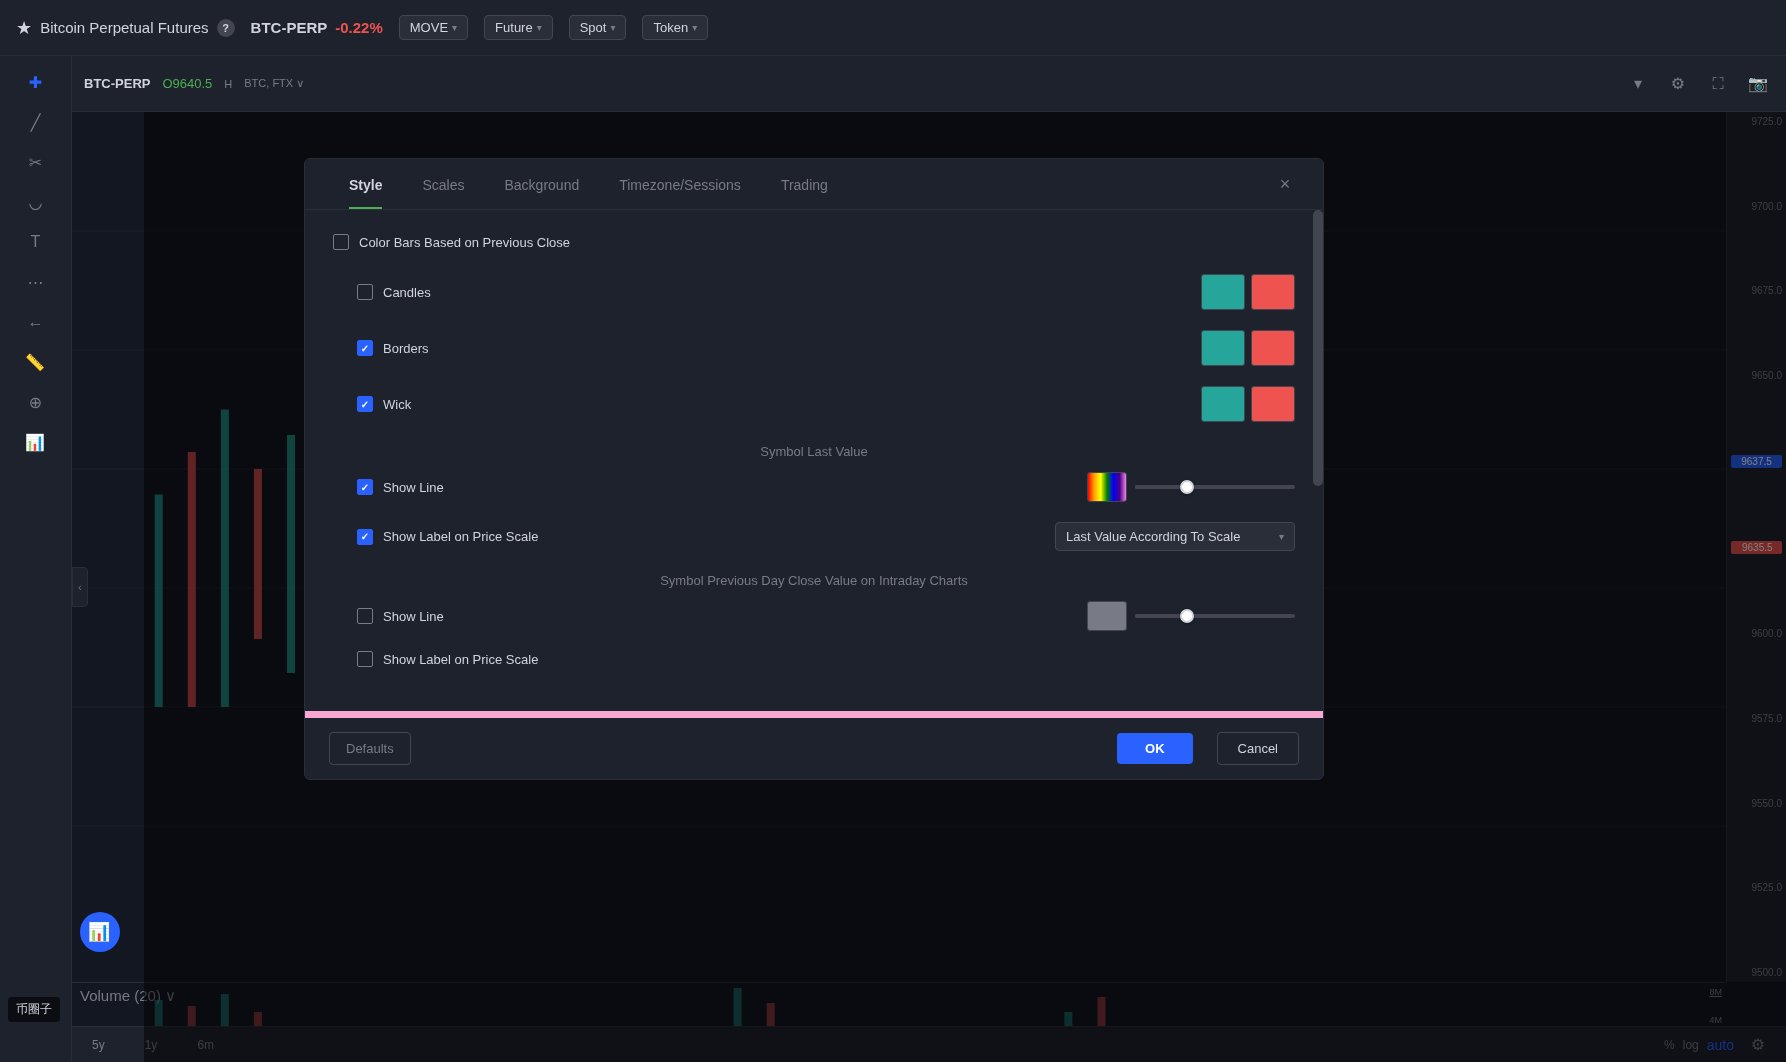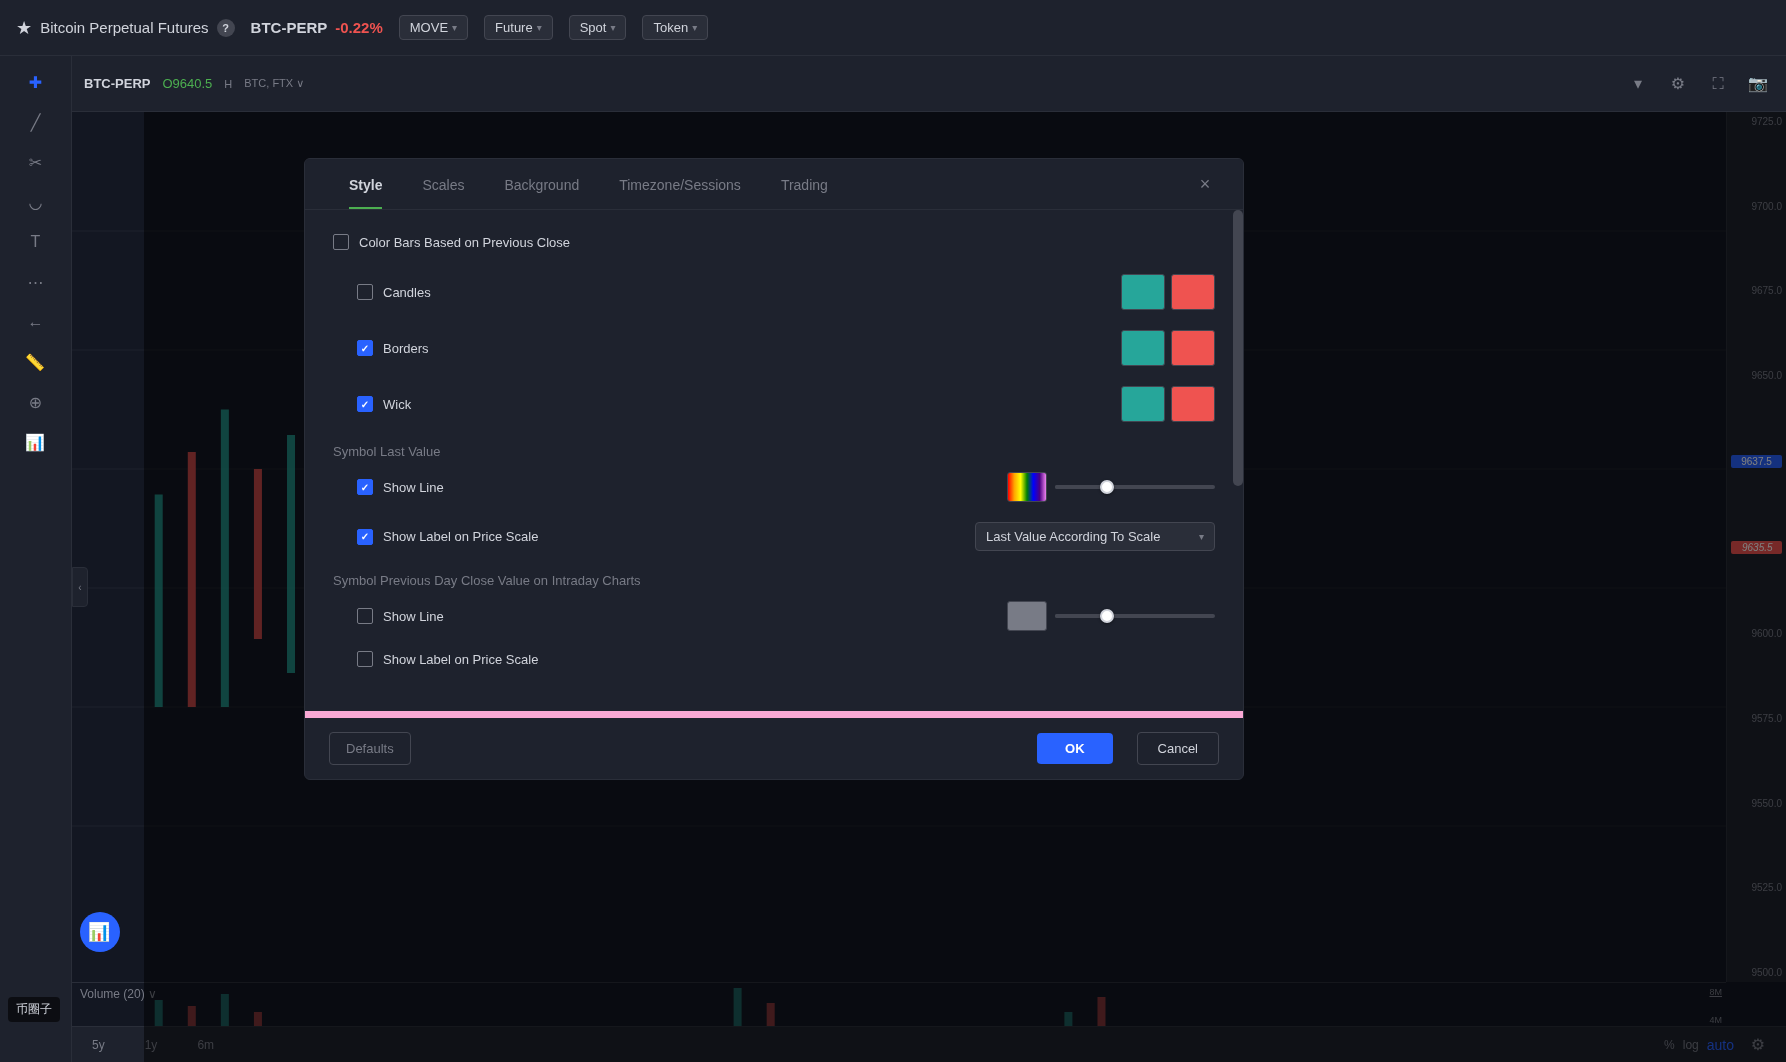--- a/index.html
+++ b/index.html
@@ -166,36 +166,35 @@
       border-radius: 2px;
       padding: 1px 0;
       text-align: center;
     }
     .price-label.highlight-red {
       background: #ef5350;
       color: white;
       border-radius: 2px;
       padding: 1px 11px;
       text-align: center;
-      font-style: italic;
     }
 
     
     .volume-area {
       position: absolute;
       bottom: 0;
       left: 0; right: 60px;
       height: 80px;
       background: #131722;
       border-top: 1px solid #2a2e39;
     }
     .volume-label {
       position: absolute;
       top: 4px; left: 8px;
-      font-size: 12px;
+      font-size: 15px;
       color: #787b86;
     }
 
     
     .bottom-toolbar {
       position: absolute;
       bottom: 0;
       left: 0; right: 0;
       height: 36px;
       background: #1e222d;
@@ -230,21 +229,21 @@
       bottom: 0;
       background: rgba(0,0,0,0.5);
       z-index: 100;
     }
 
     
     .modal {
       position: absolute;
       top: 46px;
       left: 160px;
-      width: 940px;
+      width: 1020px;
       background: #1e222d;
       border: 1px solid #2a2e39;
       border-radius: 6px;
       overflow: hidden;
       display: flex;
       flex-direction: column;
     }
 
     
     .modal-tabs {
@@ -283,20 +282,21 @@
       font-size: 18px;
       border-radius: 4px;
     }
 
     
     .modal-content {
       padding: 24px 28px;
       flex: 1;
       overflow-y: auto;
       max-height: 600px;
+      text-align: center;
     }
 
     
     .modal-content::-webkit-scrollbar { width: 8px; }
     .modal-content::-webkit-scrollbar-track { background: #1e222d; }
     .modal-content::-webkit-scrollbar-thumb { background: #434651; border-radius: 4px; }
 
     
     .form-row {
       display: flex;

